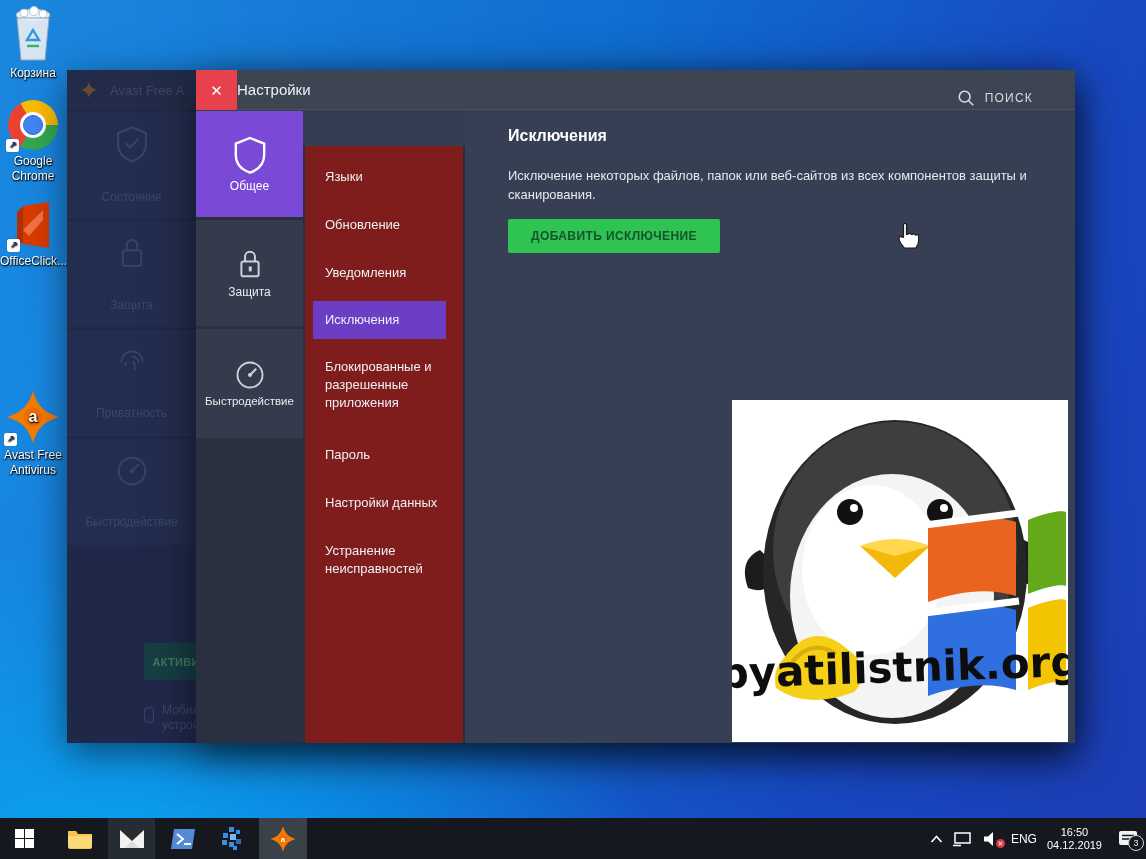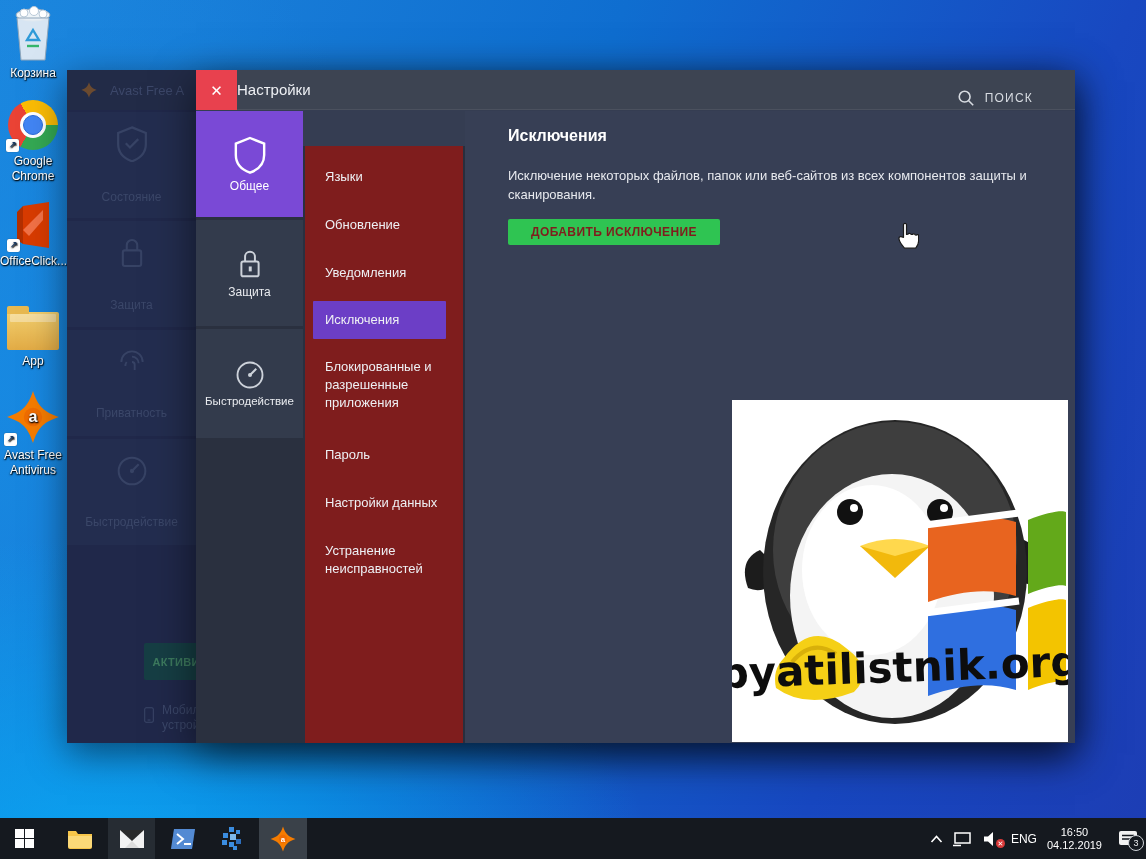--- a/index.html
+++ b/index.html
@@ -75,22 +75,22 @@
   .cat-selected{background:#7a49d6;color:#fff;}
   .cat-tile:nth-child(3){height:109px;font-size:11.5px;}
   .submenu{position:absolute;left:107px;top:41px;width:162px;bottom:0;background:#7f1d1d;
     border-left:2px solid #2a3040;border-right:2px solid #282e3d;box-sizing:border-box;margin-top:35px;}
   .sm-item{position:absolute;left:0;width:100%;padding-left:20px;box-sizing:border-box;
     color:#eef0f4;font-size:13px;line-height:18px;cursor:pointer;}
   .sm-selected{left:8px;width:133px;padding:10px 0 10px 12px;background:#6c3ec6;border-radius:1px;}
   .content{position:absolute;left:269px;top:41px;right:0;bottom:0;background:#373f55;}
   .content h1{position:absolute;left:43px;top:16px;margin:0;color:#fff;font-size:16px;font-weight:bold;}
   .content .desc{position:absolute;left:43px;top:55px;width:525px;color:#e7e9ee;font-size:13px;line-height:19px;}
-  .add-btn{position:absolute;left:43px;top:108px;height:26px;padding:0 23px;background:#2fc452;border:none;
-    border-radius:2px;color:#7f1d1d;font-size:12px;font-weight:bold;letter-spacing:.4px;font-family:inherit;cursor:pointer;}
+  .add-btn{position:absolute;left:43px;top:108px;height:34px;padding:0 23px;background:#2fc452;border:none;
+    border-radius:2px;color:#14532d;font-size:12px;font-weight:bold;letter-spacing:.4px;font-family:inherit;cursor:pointer;}
   .watermark{position:absolute;left:267px;top:289px;width:336px;height:342px;background:#fff;}
   
   #cursor{position:absolute;left:895px;top:222px;pointer-events:none;}
   svg{display:block;}
 </style>
 </head>
 <body>
 
 <div id="screen">
 
@@ -122,24 +122,20 @@
       <svg width="48" height="50" viewBox="0 0 48 50">
         <path d="M14 6 L40 2 L40 48 L14 44 Z" fill="#d83b01"></path>
         <path d="M14 6 L14 44 L8 40 L8 12 Z" fill="#b33000"></path>
         <path d="M14 30 L34 10 L34 20 L20 36 Z" fill="#ff8f6b" fill-opacity=".65"></path>
       </svg>
       <span class="shortcut">↗</span>
     </span>
     <div>OfficeClick...</div>
   </div>
 
-  <div class="dicon" style="left:0;top:302px;">
-    <span class="art"><div class="folder"></div></span>
-    <div>App</div>
-  </div>
 
   <div class="dicon" style="left:0;top:390px;">
     <span class="art">
       <svg class="avast-star" width="54" height="54" viewBox="0 0 100 100">
         <path d="M50 2 C59 30 70 41 98 50 C70 59 59 70 50 98 C41 70 30 59 2 50 C30 41 41 30 50 2 Z" fill="#f57c00"></path>
         <circle cx="50" cy="50" r="17" fill="#ef6c00"></circle>
         <text x="50" y="60" font-size="30" font-weight="bold" fill="#fff" text-anchor="middle" font-family="Liberation Sans,sans-serif">a</text>
       </svg>
       <span class="shortcut">↗</span>
     </span>

